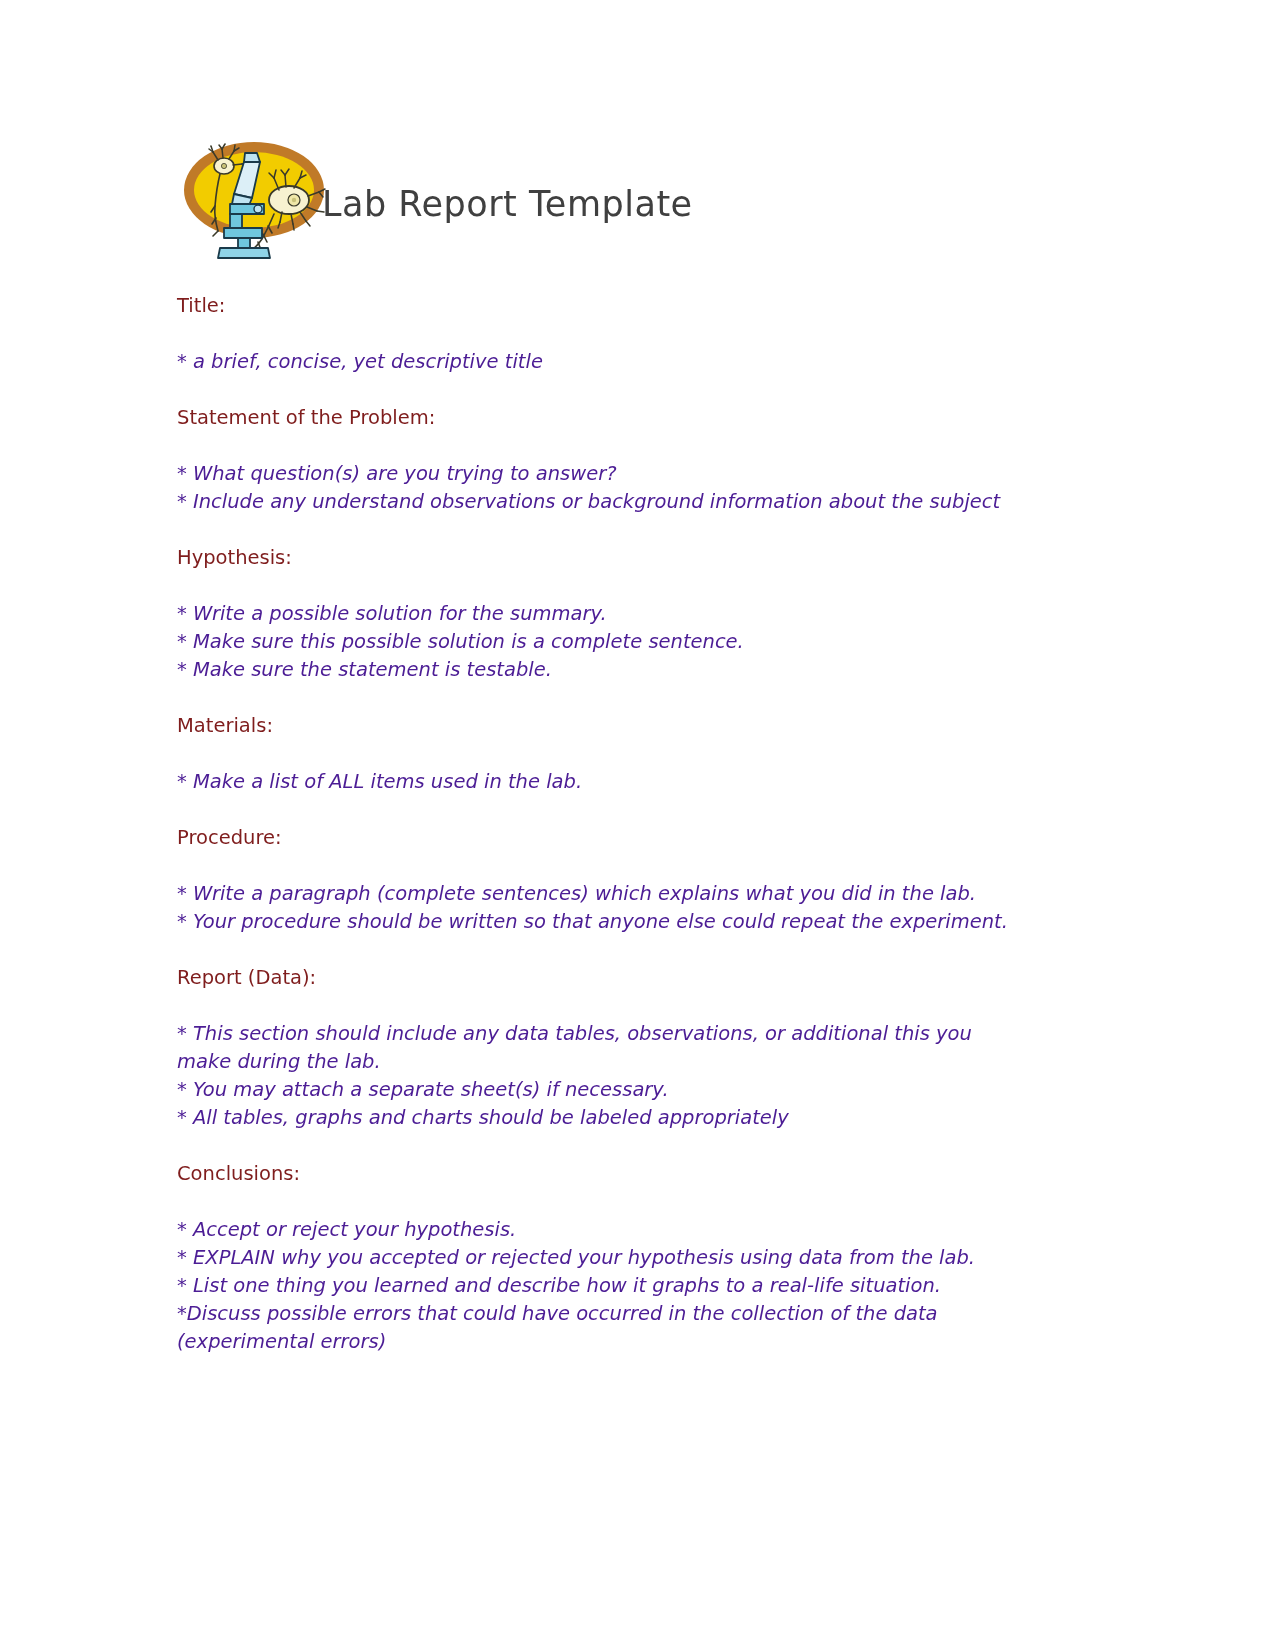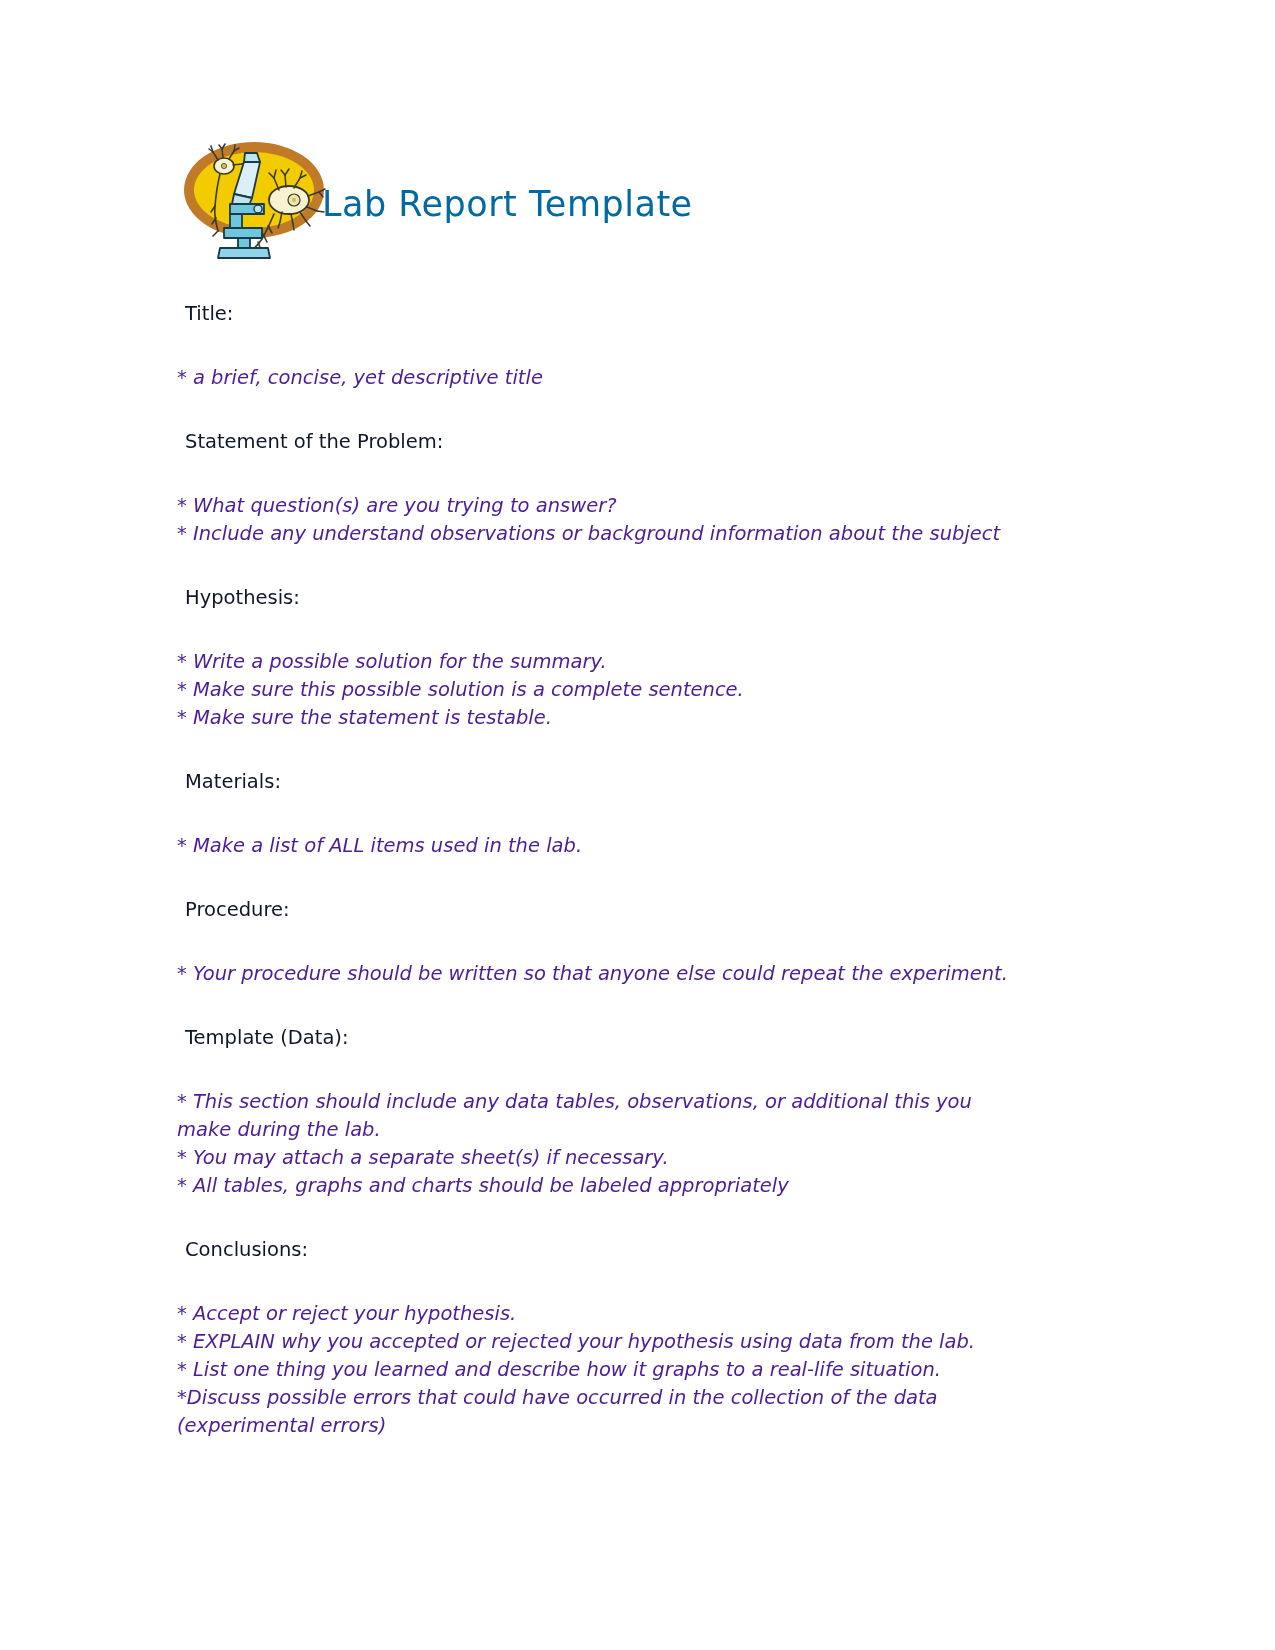--- a/index.html
+++ b/index.html
@@ -42,43 +42,43 @@
   .logo svg { display: block; width: 155px; height: 130px; }
 
   .doc-title {
     position: absolute;
     left: 145px;
     top: 50px;
     font-family: "DejaVu Sans", sans-serif;
     font-size: 35px;
     font-weight: 400;
     letter-spacing: 0.5px;
-    color: #0369a1;
+    color: #404040;
     white-space: nowrap;
     line-height: 44px;
   }
 
   
   .content {
     position: absolute;
     left: 177px;
     top: 292px;
     width: 840px;
   }
 
   .block { margin: 0; padding: 0; }
 
   .section-heading {
     font-family: "DejaVu Sans", sans-serif;
     font-style: normal;
     font-size: 19.5px;
     line-height: 28px;
-    color: #0f172a;
+    color: #7f1d1d;
     white-space: nowrap;
-    margin: 8px;
+    margin: 0;
   }
 
   .bullet-line {
     font-family: "DejaVu Sans", sans-serif;
     font-style: italic;
     font-size: 19.5px;
     line-height: 28px;
     color: #4c1d95;
     margin: 0;
     text-indent: 0;
@@ -220,27 +220,28 @@
       <div class="bullets">
         <p class="bullet-line">* Make a list of ALL items used in the lab.</p>
       </div>
       <div class="gap"></div>
     </div>
 
     <div class="block">
       <p class="section-heading">Procedure:</p>
       <div class="gap"></div>
       <div class="bullets">
+        <p class="bullet-line">* Write a paragraph (complete sentences) which explains what you did in the lab.</p>
         <p class="bullet-line">* Your procedure should be written so that anyone else could repeat the experiment.</p>
       </div>
       <div class="gap"></div>
     </div>
 
     <div class="block">
-      <p class="section-heading">Template (Data):</p>
+      <p class="section-heading">Report (Data):</p>
       <div class="gap"></div>
       <div class="bullets">
         <p class="bullet-line">* This section should include any data tables, observations, or additional this you make during the lab.</p>
         <p class="bullet-line">* You may attach a separate sheet(s) if necessary.</p>
         <p class="bullet-line">* All tables, graphs and charts should be labeled appropriately</p>
       </div>
       <div class="gap"></div>
     </div>
 
     <div class="block">

